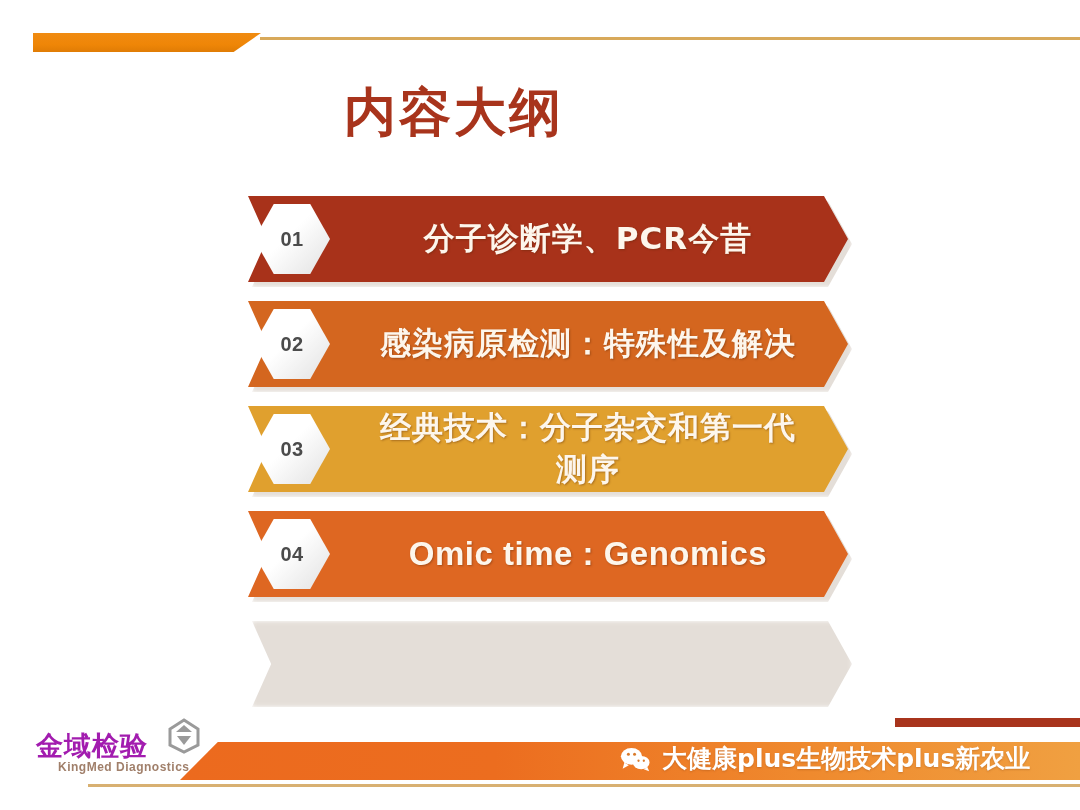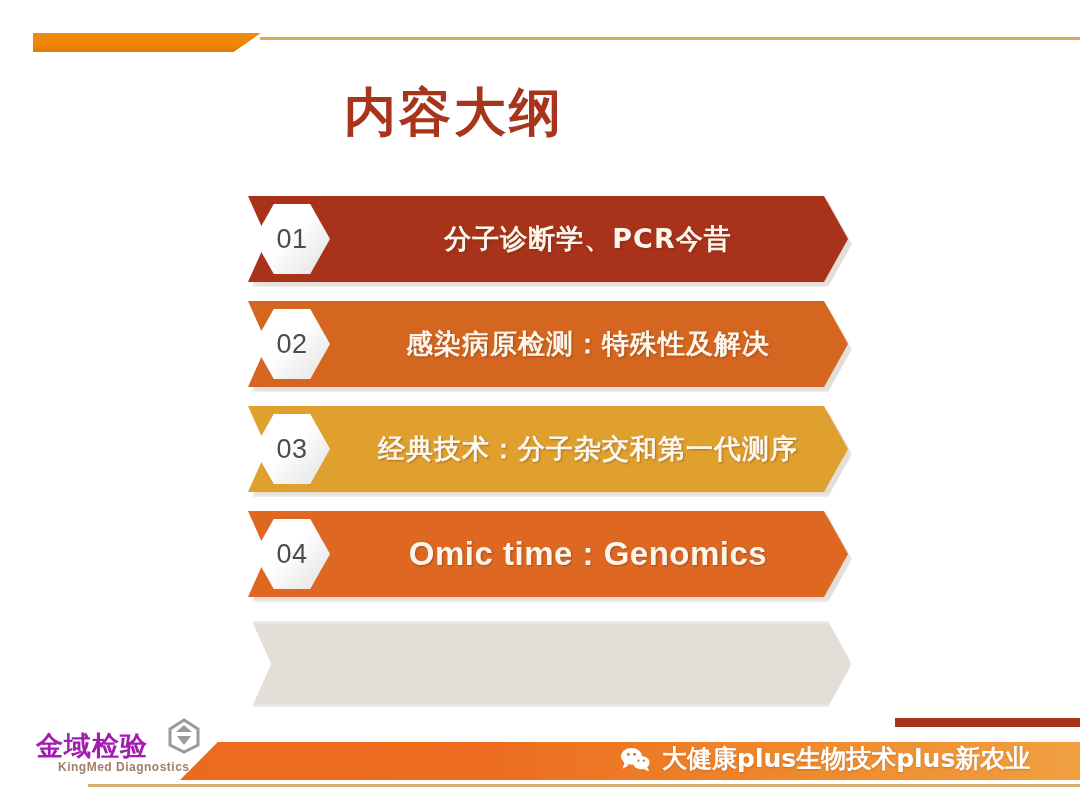--- a/index.html
+++ b/index.html
@@ -83,21 +83,21 @@
     background: rgba(120, 90, 60, 0.20);
     filter: blur(2px);
   }
   .banner-label {
     position: absolute;
     left: 120px;
     right: 40px;
     text-align: center;
     color: #fdf6ec;
     font-weight: bold;
-    font-size: 27px;
+    font-size: 31px;
     letter-spacing: 1px;
     text-shadow: 1px 1px 2px rgba(90,40,10,0.40);
     font-family: "DejaVu Sans", "Liberation Sans", sans-serif;
   }
   .banner-label.latin {
     font-family: "Liberation Sans", "DejaVu Sans", sans-serif;
     font-size: 33px;
     letter-spacing: 0.5px;
   }
 
@@ -106,22 +106,22 @@
     position: absolute;
     left: 254px; top: 8px;
     width: 76px; height: 70px;
     clip-path: polygon(26% 0%, 74% 0%, 100% 50%, 74% 100%, 26% 100%, 0% 50%);
     background: linear-gradient(135deg, #ffffff 0%, #ffffff 45%, #ececec 80%, #e2e2e2 100%);
     display: flex;
     align-items: center;
     justify-content: center;
   }
   .hex-num {
-    font-size: 27px;
-    font-weight: normal;
+    font-size: 20px;
+    font-weight: bold;
     color: #4b4b4b;
     letter-spacing: 0.5px;
     font-family: "Liberation Sans", "DejaVu Sans", sans-serif;
   }
 
   
   .footer {
     position: absolute;
     left: 0; top: 718px;
     width: 1080px; height: 92px;

